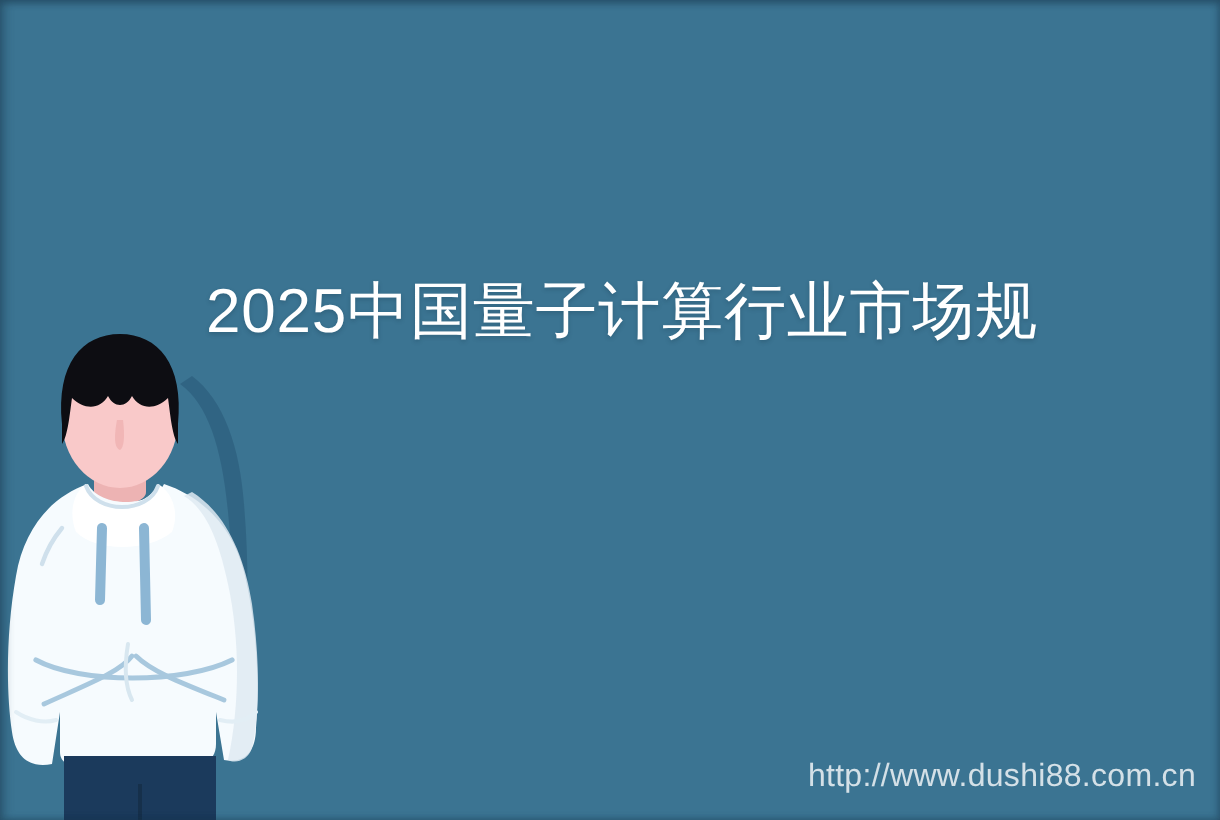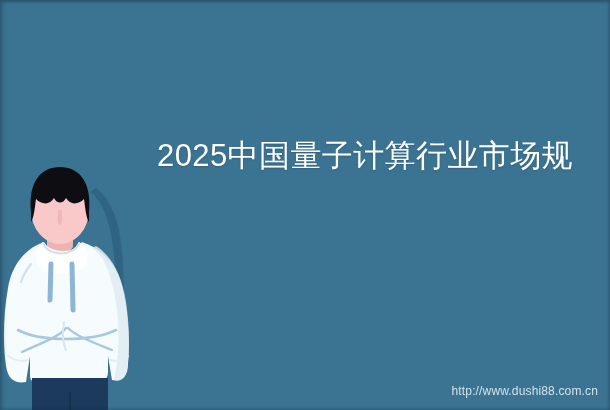--- a/index.html
+++ b/index.html
@@ -44,28 +44,27 @@
     color: #ffffff;
     font-size: 31px;
     line-height: 40px;
     letter-spacing: 0.4px;
     font-weight: 400;
     text-shadow: 0 1px 2px rgba(20,50,70,0.28);
   }
   #headline .line {
     display: block;
     white-space: nowrap;
-    text-align: right;
   }
   #watermark {
     position: absolute;
     right: 12px;
     bottom: 12px;
     color: rgba(255,255,255,0.78);
-    font-size: 12px;
+    font-size: 16px;
     letter-spacing: 0.15px;
     white-space: nowrap;
   }
 </style>
 </head>
 <body>
 
 <div id="banner">
 
   <svg id="illustration" viewBox="0 0 140 250" preserveAspectRatio="xMinYMin meet">

